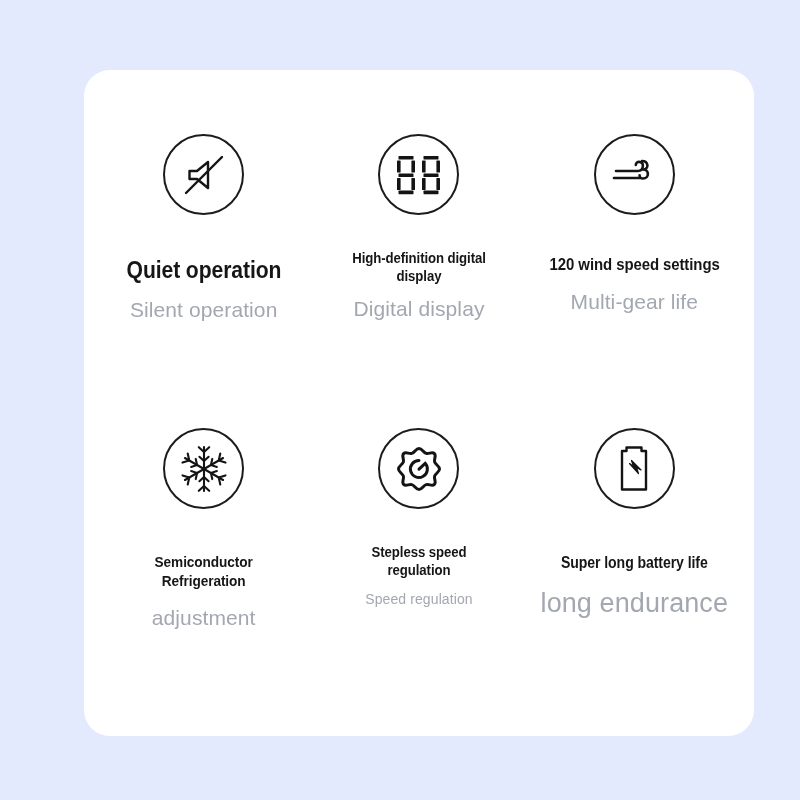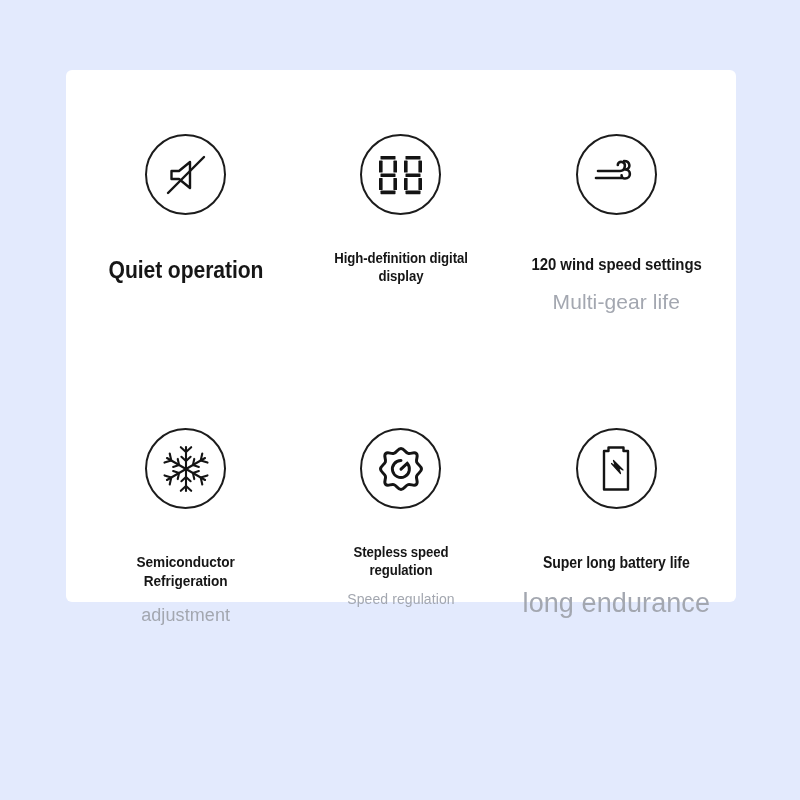--- a/index.html
+++ b/index.html
@@ -17,26 +17,26 @@
   }
 
   .page {
     position: absolute;
     inset: 0;
     background: #e3eafd;
   }
 
   .feature-card {
     position: absolute;
-    left: 66px;
+    left: 84px;
     top: 70px;
     width: 670px;
-    height: 532px;
+    height: 666px;
     background: #ffffff;
-    border-radius: 6px;
+    border-radius: 26px;
   }
 
   .feature-grid {
     position: absolute;
     left: 0;
     top: 0;
     width: 100%;
     height: 100%;
     display: grid;
     grid-template-columns: repeat(3, 1fr);
@@ -106,21 +106,21 @@
   .cell-1 .title-secondary { font-size: 21px; margin-top: 10px; }
 
   
   .cell-2 .icon-wrap { margin-top: 6px; }
   .cell-2 .title-primary { font-size: 17px; margin-top: 40px; }
   .cell-2 .title-secondary { font-size: 21px; margin-top: 13px; }
 
   
   .cell-3 .icon-wrap { margin-top: 4px; }
   .cell-3 .title-primary { font-size: 15.5px; margin-top: 44px; }
-  .cell-3 .title-secondary { font-size: 18px; margin-top: 14px; }
+  .cell-3 .title-secondary { font-size: 21px; margin-top: 14px; }
 
   
   .cell-4 .icon-wrap { margin-top: 4px; }
   .cell-4 .title-primary { font-size: 15px; margin-top: 34px; max-width: 150px; }
   .cell-4 .title-secondary { font-size: 14px; margin-top: 11px; }
 
   
   .cell-5 .icon-wrap { margin-top: 4px; }
   .cell-5 .title-primary { font-size: 16px; margin-top: 44px; }
   .cell-5 .title-secondary { font-size: 27px; margin-top: 14px; }
@@ -141,20 +141,21 @@
         <div class="icon-wrap">
           <div class="icon-circle">
             <svg width="52" height="52" viewBox="0 0 52 52">
               <path d="M30 13 L19 22 L11.5 22 L11.5 30 L19 30 L30 39 Z" fill="none" stroke="#141414" stroke-width="2.4" stroke-linejoin="round" stroke-linecap="round"></path>
               <line x1="8" y1="44" x2="44" y2="8" stroke="#141414" stroke-width="2.4" stroke-linecap="round"></line>
             </svg>
           </div>
         </div>
         <div class="label-block">
           <div class="title-primary">Quiet operation</div>
+          <div class="title-secondary">Silent operation</div>
         </div>
       </div>
 
       <div class="feature-item cell-1">
         <div class="icon-wrap">
           <div class="icon-circle">
             <svg width="48" height="40" viewBox="0 0 48 40">
               <g class="seg">
 
                 <rect x="3.5" y="1" width="15" height="3.6" rx="0.6"></rect>
@@ -171,20 +172,21 @@
                 <rect x="28.5" y="18.4" width="15" height="3.6" rx="0.6"></rect>
                 <rect x="27" y="23" width="3.6" height="12" rx="0.6"></rect>
                 <rect x="41.4" y="23" width="3.6" height="12" rx="0.6"></rect>
                 <rect x="28.5" y="35.6" width="15" height="3.6" rx="0.6"></rect>
               </g>
             </svg>
           </div>
         </div>
         <div class="label-block">
           <div class="title-primary">High-definition digital display</div>
+          <div class="title-secondary">Digital display</div>
         </div>
       </div>
 
       <div class="feature-item cell-2">
         <div class="icon-wrap">
           <div class="icon-circle">
             <svg width="50" height="44" viewBox="0 0 50 44">
               <g fill="none" stroke="#141414" stroke-width="2.6" stroke-linecap="round" stroke-linejoin="round">
 
                 <path d="M7 18 H29 C34.5 18 35.5 10 31 9 C28.5 8.4 26.8 10.2 26.8 12"></path>

